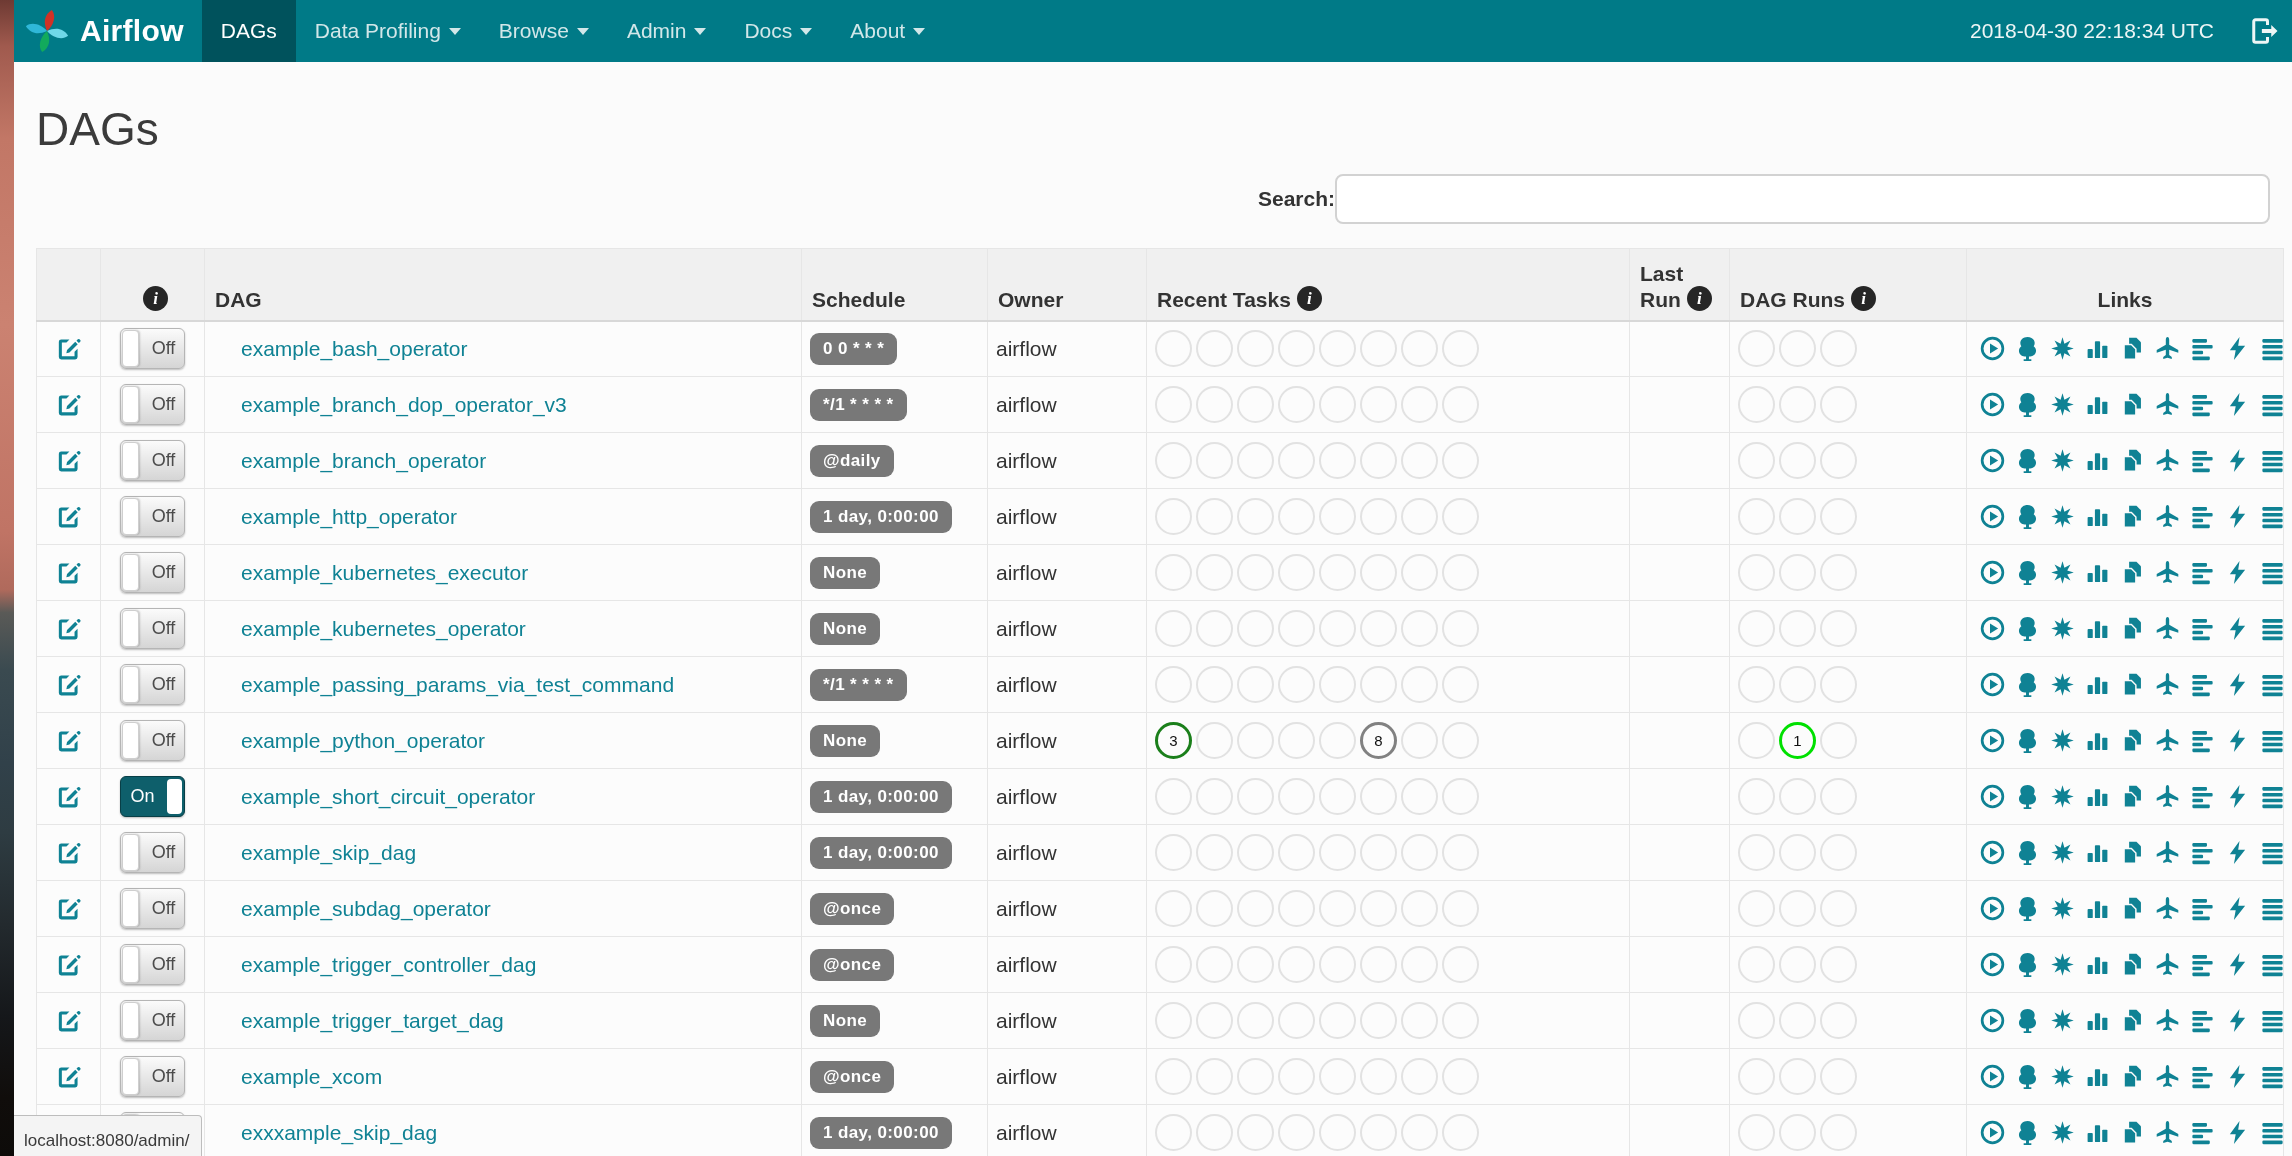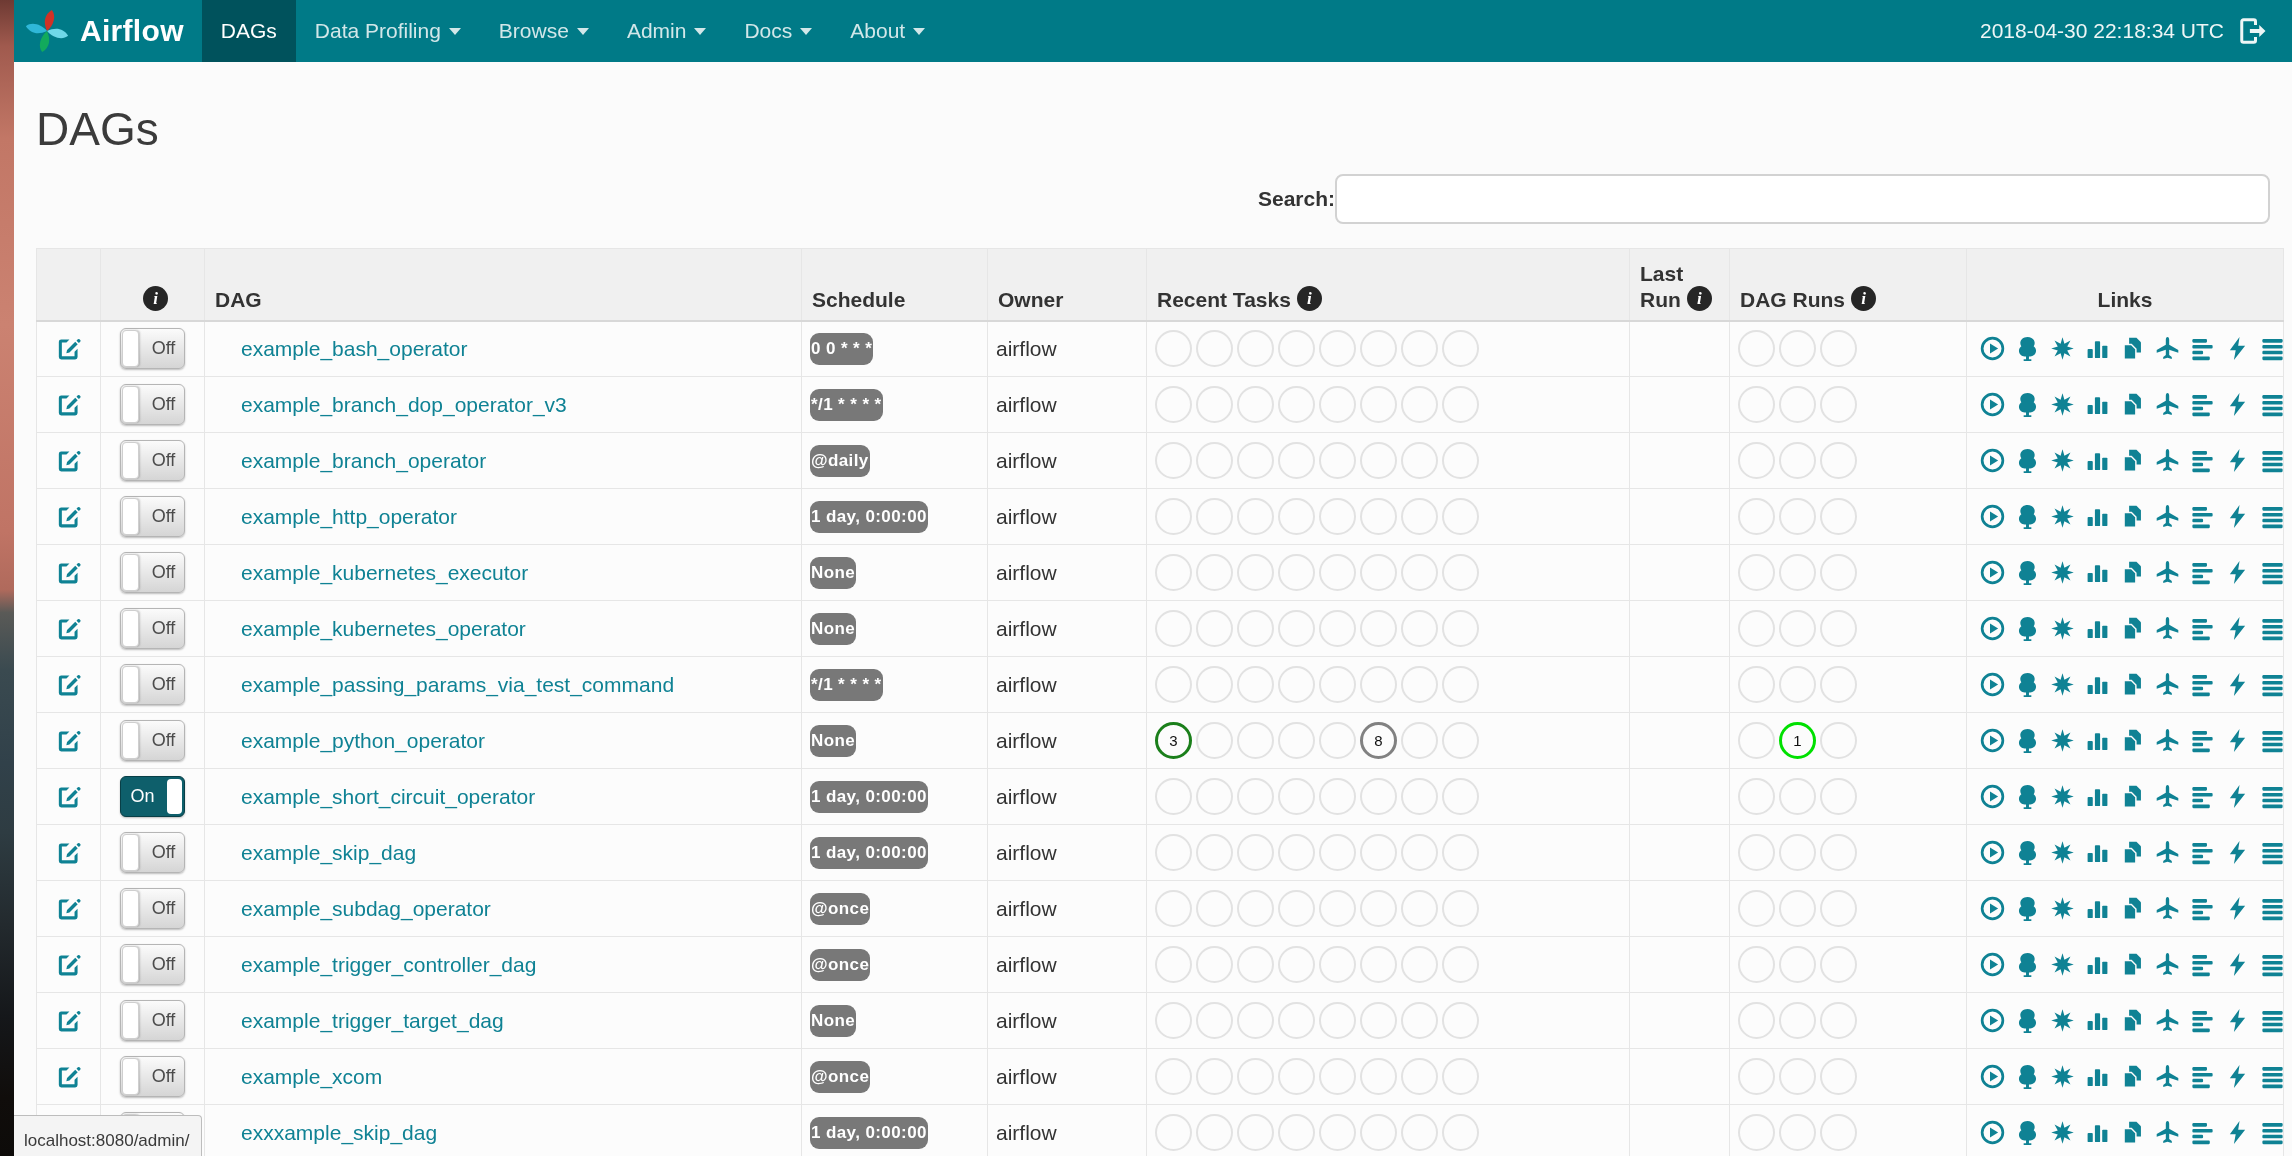--- a/index.html
+++ b/index.html
@@ -32,21 +32,21 @@
   ul.nav { display:flex; list-style:none; align-items:stretch; }
   ul.nav li {
     display:flex; align-items:center; padding:0 19px; font-size:21px; color:#d2e7e9; cursor:pointer;
   }
   ul.nav li.active { background:var(--c-navbar-active); color:#fff; }
   .caret {
     display:inline-block; width:0; height:0; margin-left:8px;
     border-left:6px solid transparent; border-right:6px solid transparent;
     border-top:7px solid currentColor; vertical-align:middle;
   }
-  .nav-right { margin-left:auto; display:flex; align-items:center; gap:14px; padding-right:24px; }
+  .nav-right { margin-left:auto; display:flex; align-items:center; gap:36px; padding-right:12px; }
   .clock { font-size:21px; color:#eef6f6; }
   .logout-btn { width:30px; height:30px; color:#eef6f6; cursor:pointer; }
   .logout-btn svg { width:100%; height:100%; display:block; }
 
   
   .content { padding:0 22px; }
   h1.page-title { margin-top:40px; font-size:46px; font-weight:500; color:#3b3b3b; line-height:54px; }
 
   .search-row { margin-top:18px; display:flex; justify-content:flex-end; align-items:center; }
   .search-label { font-size:21px; font-weight:bold; color:#333; }
@@ -88,21 +88,21 @@
   .toggle.on { background:var(--c-toggle-on); border:1px solid #093f47; }
   .toggle.on .knob {
     position:absolute; right:2px; top:2px; bottom:2px; width:15px; background:#fff; border-radius:4px;
   }
   .toggle.on .tlabel { position:absolute; left:0; right:20px; top:0; bottom:0; display:flex; align-items:center; justify-content:center; font-size:18px; color:#fff; }
 
   a.dag-link { color:var(--c-accent); text-decoration:none; font-size:21px; cursor:pointer;margin-left:28px; }
 
   .sched-badge {
     display:inline-block; background:var(--c-badge); color:#fff; font-size:17px; font-weight:bold;
-    padding:6px 1px; border-radius:9px; letter-spacing:0.4px; white-space:nowrap;
+    padding:6px 13px; border-radius:9px; letter-spacing:0.4px; white-space:nowrap;
   }
 
   .circle {
     display:inline-flex; width:37px; height:37px; border-radius:50%;
     border:2.5px solid var(--c-circle); align-items:center; justify-content:center;
     font-size:15px; color:#111; margin-right:4px; background:transparent; vertical-align:middle;
   }
   .circle.filled { border-width:3.5px; }
 
   .links-cell { text-align:center; white-space:nowrap; }

